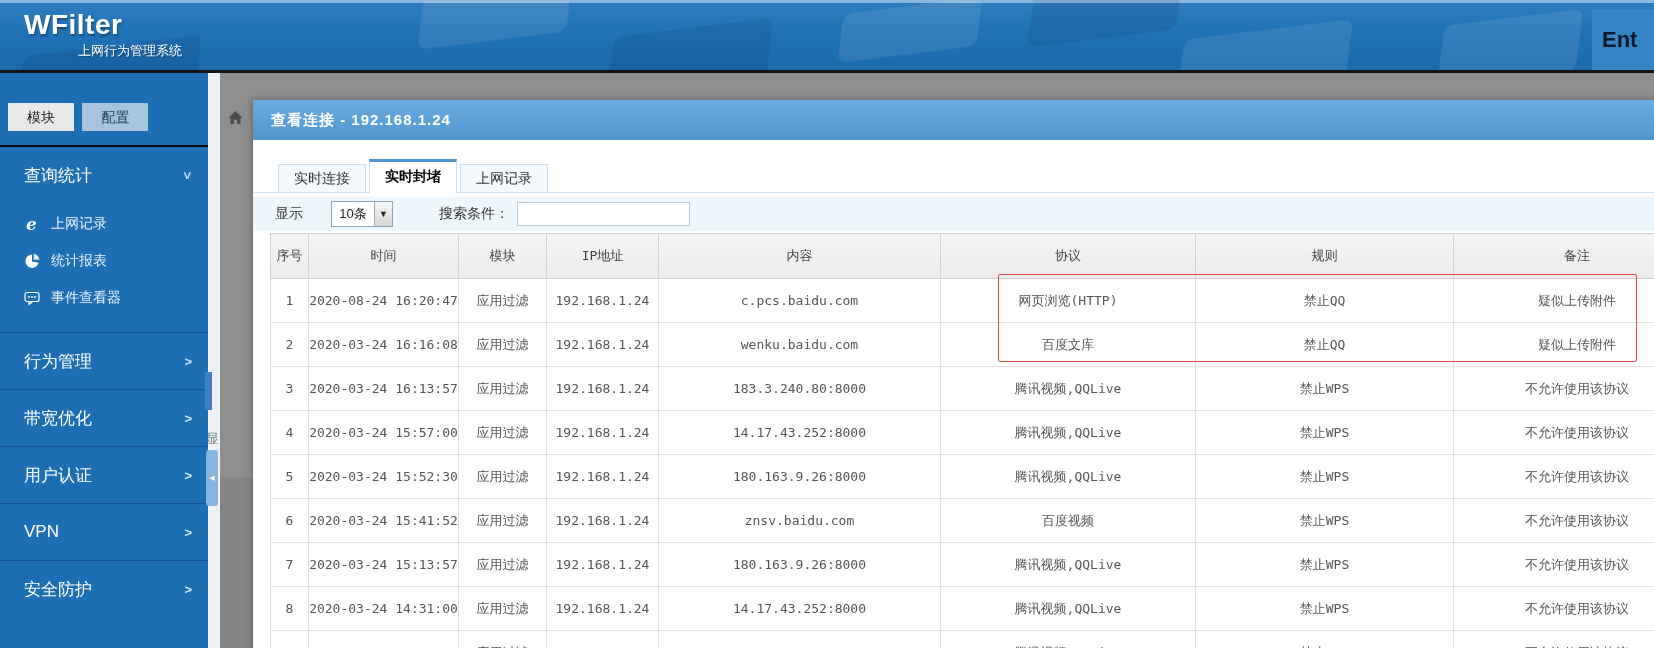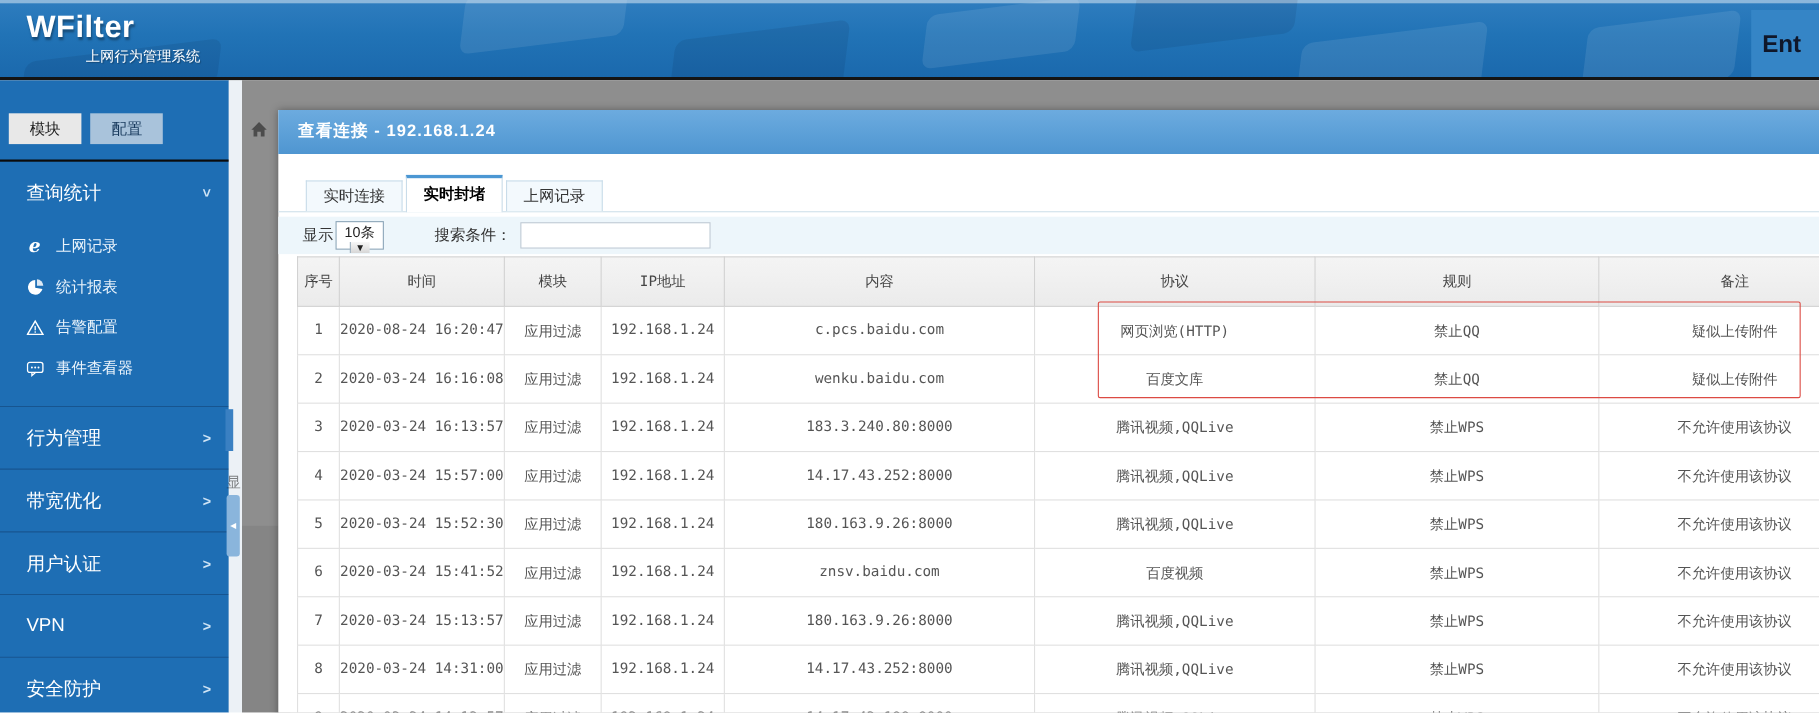--- a/index.html
+++ b/index.html
@@ -64,21 +64,21 @@
         color:#fff;font-weight:bold;font-size:15px;line-height:40px;padding-left:18px;letter-spacing:1px;}
   .dlg-tabs{margin:18px 0 0 25px;height:34px;display:flex;align-items:flex-end;gap:3px;
         border-bottom:1px solid #cfe0ea;margin-left:0;padding-left:25px;width:1422px;}
   .dlg-tab{border:1px solid #c9dce9;border-bottom:none;background:#f3f9fd;color:#333;font-size:14px;
         padding:0 15px;height:27px;line-height:27px;cursor:pointer;}
   .dlg-tab.active{background:#fff;border-top:3px solid #4b97d3;height:31px;line-height:28px;
         font-weight:bold;margin-bottom:-1px;color:#000;}
   .dlg-controls{margin-top:4px;height:34px;background:#edf6fb;display:flex;align-items:center;
         font-size:14px;color:#333;padding-left:22px;width:1425px;}
   .sel{display:inline-flex;border:1px solid #8aa5b8;background:#fff;height:24px;align-items:center;
-        margin-left:2px;cursor:pointer;flex-direction:column;}
+        margin-left:28px;cursor:pointer;}
   .sel .val{width:42px;text-align:center;font-size:13px;color:#222;}
   .sel .btn{width:17px;height:24px;background:linear-gradient(#f7f7f7,#d7d7d7);border-left:1px solid #9badbd;
         display:flex;align-items:center;justify-content:center;font-size:9px;color:#222;cursor:pointer;}
   .search-lbl{margin-left:46px;}
   .search-input{margin-left:8px;width:163px;height:22px;border:1px solid #bcc9d4;background:#fff;
         font-size:13px;padding:0 4px;}
   .log-table{margin-left:17px;margin-top:2px;border-collapse:collapse;table-layout:fixed;width:1430px;
         font-family:"DejaVu Sans Mono","DejaVu Sans",monospace;}
   .log-table th{height:42px;background:linear-gradient(#f4f4f4,#ebebeb);border:1px solid #d2d2d2;
         font-size:13px;color:#444;font-weight:normal;}
@@ -125,30 +125,20 @@
             <span>上网记录</span>
           </div>
           <div class="submenu-item">
             <span class="icon16">
               <svg width="16" height="16" viewBox="0 0 16 16">
                 <path d="M8 8.5 V1.5 A6.7 6.7 0 1 0 14.6 9.8 Z" fill="#fff"></path>
                 <path d="M9.6 6.8 V0.8 A6.3 6.3 0 0 1 15.4 6.8 Z" fill="#fff" opacity=".85"></path>
               </svg>
             </span>
             <span>统计报表</span>
-          </div>
-          <div class="submenu-item">
-            <span class="icon16">
-              <svg width="16" height="16" viewBox="0 0 16 16">
-                <path d="M8 2 L15 14 H1 Z" fill="none" stroke="#fff" stroke-width="1.3"></path>
-                <rect x="7.4" y="6.3" width="1.2" height="4" fill="#fff"></rect>
-                <rect x="7.4" y="11.2" width="1.2" height="1.3" fill="#fff"></rect>
-              </svg>
-            </span>
-            <span>告警配置</span>
           </div>
           <div class="submenu-item">
             <span class="icon16">
               <svg width="16" height="16" viewBox="0 0 16 16">
                 <rect x="1" y="2.5" width="14" height="9" rx="2" fill="none" stroke="#fff" stroke-width="1.2"></rect>
                 <path d="M5 11.5 V14.5 L8.5 11.5" fill="none" stroke="#fff" stroke-width="1.2"></path>
                 <circle cx="5" cy="7" r=".9" fill="#fff"></circle>
                 <circle cx="8" cy="7" r=".9" fill="#fff"></circle>
                 <circle cx="11" cy="7" r=".9" fill="#fff"></circle>
               </svg>

